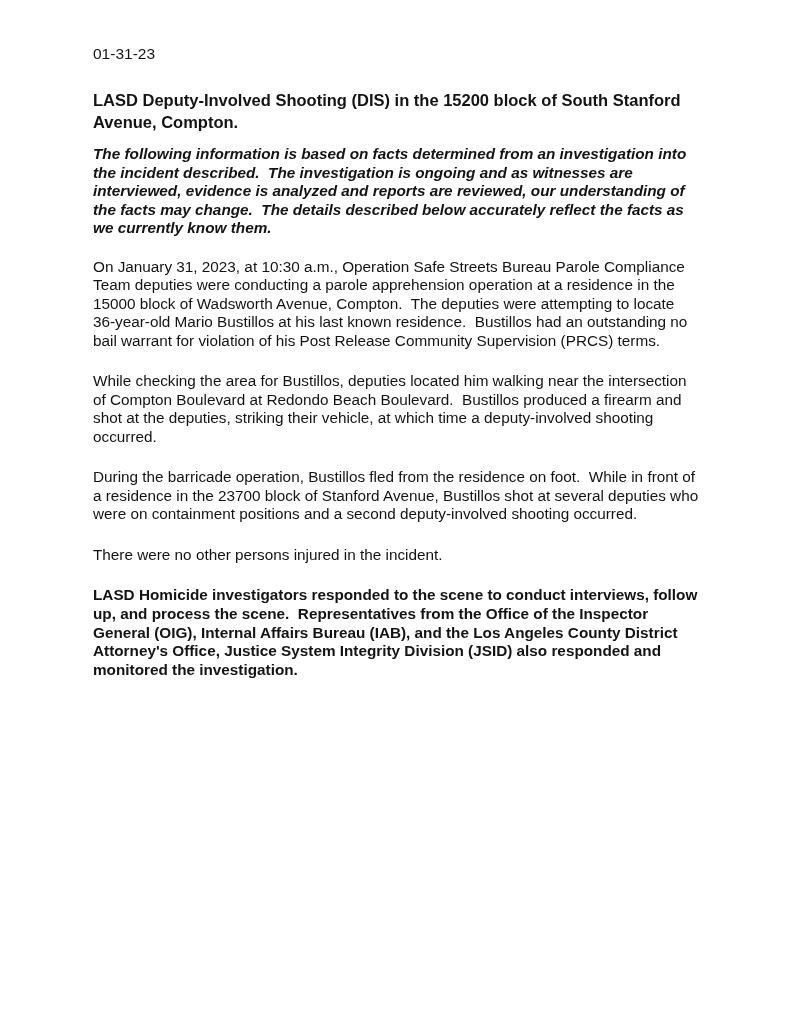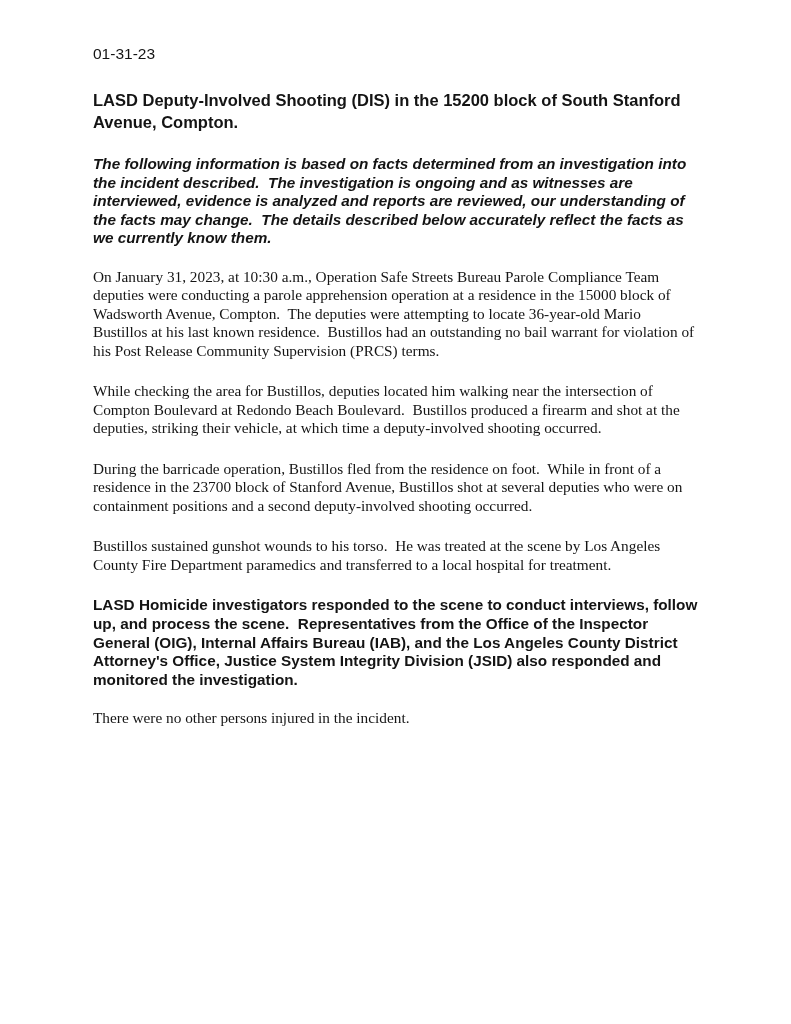--- a/index.html
+++ b/index.html
@@ -25,21 +25,21 @@
   .doc-date {
     font-size: 15.5px;
     line-height: 19px;
     margin: 0 0 26px 0;
     font-weight: 400;
   }
   .doc-title {
     font-size: 16.5px;
     line-height: 22px;
     font-weight: 700;
-    margin: 0 0 22px 0;
+    margin: 0 0 12px 0;
   }
   .doc-par {
     font-size: 15.3px;
     line-height: 18.5px;
     margin: 0 12px 19px 0;
     white-space: pre-wrap;
   }
   .doc-par.bold-italic {
     font-weight: 700;
     font-style: italic;
@@ -47,21 +47,20 @@
   }
   .doc-par.normal-weight {
     font-weight: 400;
   }
   .doc-par.bold {
     font-weight: 700;
     line-height: 18.8px;
   }
   .doc-par.gap-large {
     margin-bottom: 22px;
-    font-family: Liberation Serif, serif;
   }
 </style>
 </head>
 <body>
 
 <div class="page">
   <div class="content">
 
     <p class="doc-date">01-31-23</p>
 
@@ -69,21 +68,20 @@
 
     <p class="doc-par bold-italic">The following information is based on facts determined from an investigation into the incident described.  The investigation is ongoing and as witnesses are interviewed, evidence is analyzed and reports are reviewed, our understanding of the facts may change.  The details described below accurately reflect the facts as we currently know them.</p>
 
     <p class="doc-par normal-weight gap-large">On January 31, 2023, at 10:30 a.m., Operation Safe Streets Bureau Parole Compliance Team deputies were conducting a parole apprehension operation at a residence in the 15000 block of Wadsworth Avenue, Compton.  The deputies were attempting to locate 36-year-old Mario Bustillos at his last known residence.  Bustillos had an outstanding no bail warrant for violation of his Post Release Community Supervision (PRCS) terms.</p>
 
     <p class="doc-par normal-weight gap-large">While checking the area for Bustillos, deputies located him walking near the intersection of Compton Boulevard at Redondo Beach Boulevard.  Bustillos produced a firearm and shot at the deputies, striking their vehicle, at which time a deputy-involved shooting occurred.</p>
 
 
     <p class="doc-par normal-weight gap-large">During the barricade operation, Bustillos fled from the residence on foot.  While in front of a residence in the 23700 block of Stanford Avenue, Bustillos shot at several deputies who were on containment positions and a second deputy-involved shooting occurred.</p>
 
-    <p class="doc-par normal-weight gap-large">Bustillos sustained gunshot wounds to his torso.  He was treated at the scene by Los Angeles County Fire Department paramedics and transferred to a local hospital for treatment.</p>
 
 
+    <p class="doc-par normal-weight gap-large">There were no other persons injured in the incident.</p>
+
     <p class="doc-par bold">LASD Homicide investigators responded to the scene to conduct interviews, follow up, and process the scene.  Representatives from the Office of the Inspector General (OIG), Internal Affairs Bureau (IAB), and the Los Angeles County District Attorney's Office, Justice System Integrity Division (JSID) also responded and monitored the investigation.</p>
-
-    <p class="doc-par normal-weight gap-large">There were no other persons injured in the incident.</p>
 
   </div>
 </div>
 
 </body></html>

